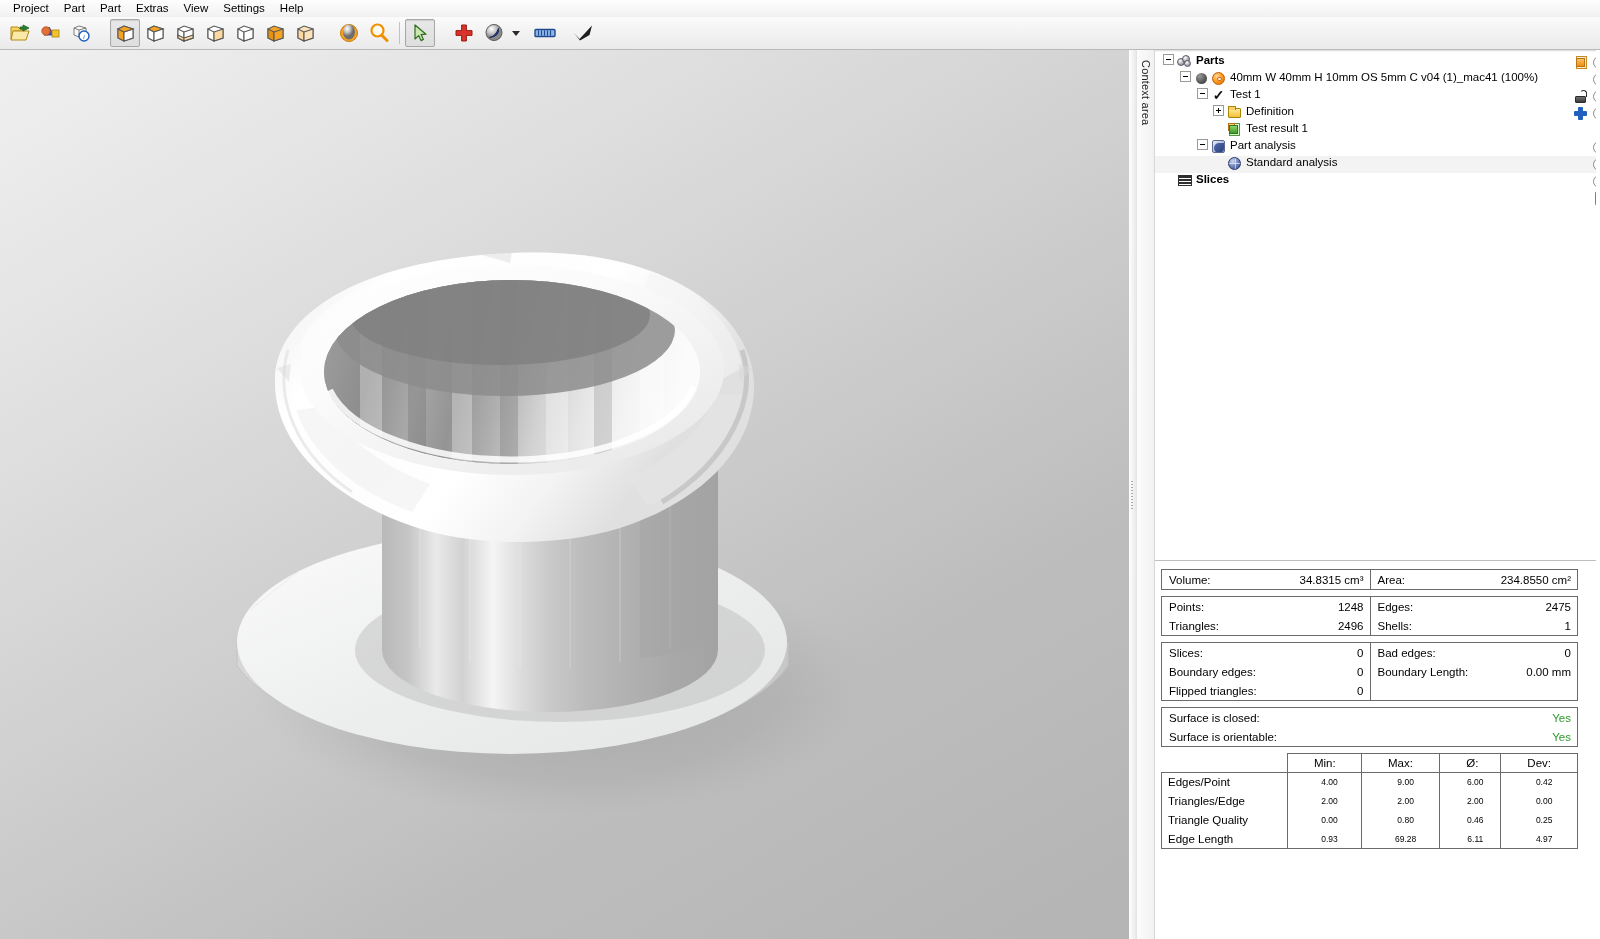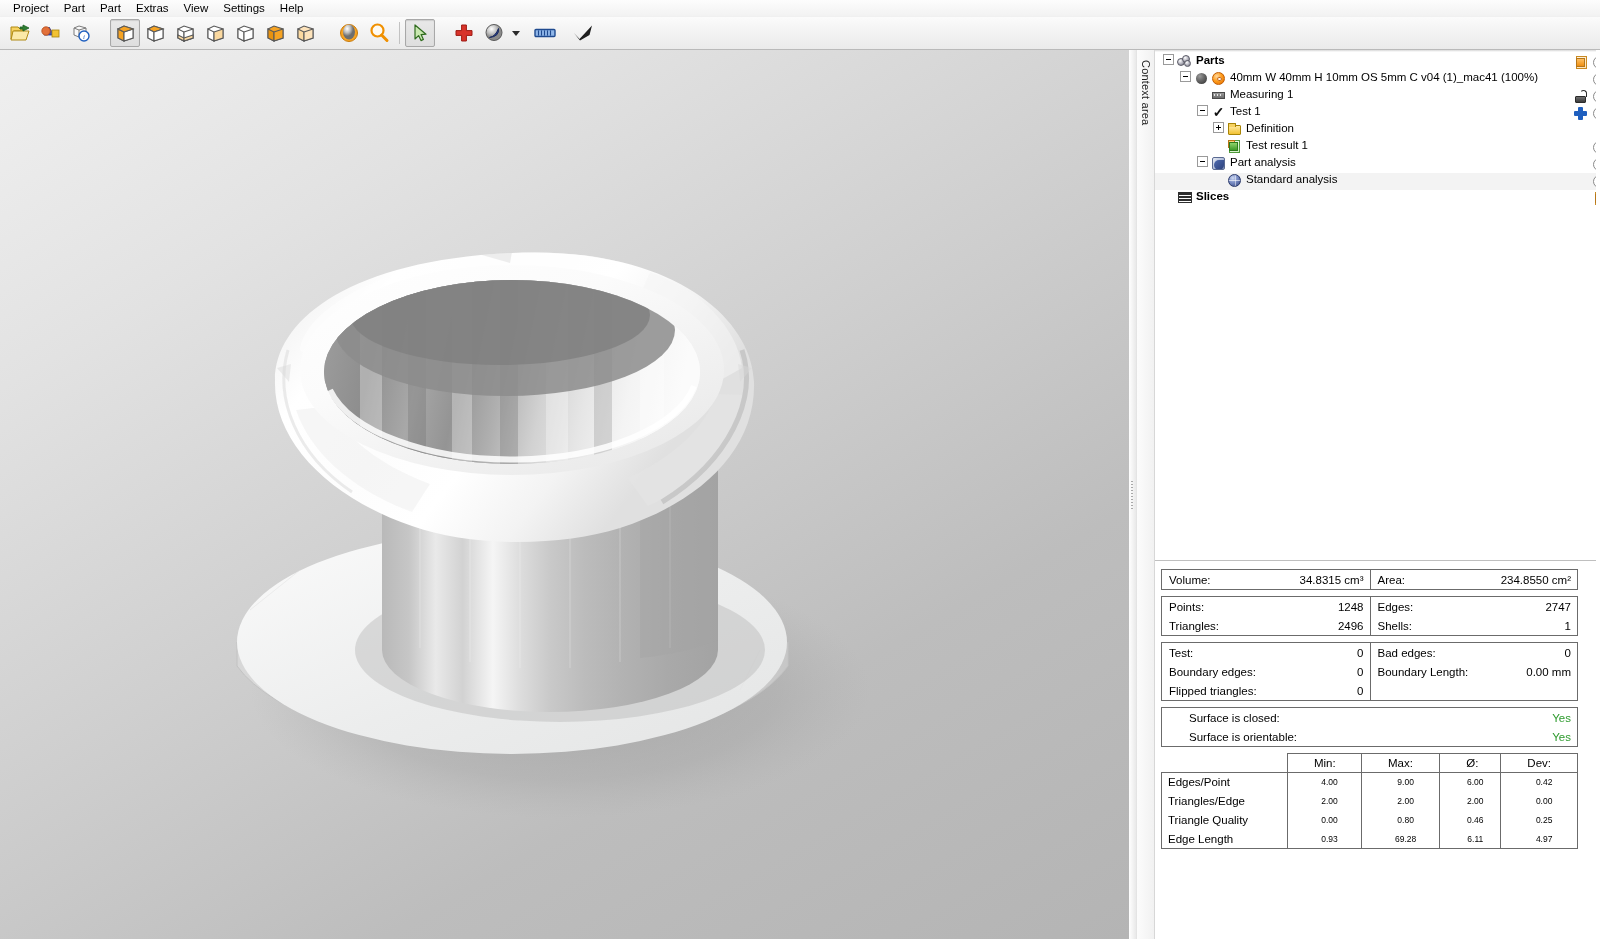--- a/index.html
+++ b/index.html
@@ -354,21 +354,21 @@
     justify-content: space-between;
     padding: 2px 6px 2px 7px;
     height: 19px;
     align-items: center;
     line-height: 14px;
   }
   .stat-key { white-space: nowrap; }
   .stat-val { white-space: nowrap; text-align: right; margin-left: 36px; }
   .stat-val.green { color: #2e9b2e; }
 
-  .stat-group.full { display: block; padding-left: 20px; }
+  .stat-group.full { display: block; }
   .stat-group.full .stat-row { justify-content: space-between; }
 
   
   .metrics {
     border-collapse: collapse;
     width: 100%;
     margin-top: 6px;
     font-size: 11.5px;
   }
   .metrics th, .metrics td {
@@ -796,26 +796,20 @@
           <span class="expander"></span>
           <span class="ticon">
             <span class="ic-sphere-dark"></span>
           </span>
           <span class="ticon" style="margin-left:2px">
             <span class="ic-orange-eye"></span>
           </span>
           <span class="tlabel">40mm W 40mm H 10mm OS 5mm C v04 (1)_mac41 (100%)</span>
         </div>
 
-        <div class="tnode" style="padding-left:56px">
-          <span class="ticon">
-            <span class="ic-measuring"></span>
-          </span>
-          <span class="tlabel">Measuring 1</span>
-        </div>
 
         <div class="tnode" style="padding-left:42px">
           <span class="expander"></span>
           <span class="ticon">
             <span class="ic-check">✓</span>
           </span>
           <span class="tlabel">Test 1</span>
         </div>
 
         <div class="tnode" style="padding-left:58px">
@@ -913,33 +907,33 @@
               <span class="stat-val">1248</span>
             </div>
             <div class="stat-row">
               <span class="stat-key">Triangles:</span>
               <span class="stat-val">2496</span>
             </div>
           </div>
           <div class="stat-col">
             <div class="stat-row">
               <span class="stat-key">Edges:</span>
-              <span class="stat-val">2747</span>
+              <span class="stat-val">2475</span>
             </div>
             <div class="stat-row">
               <span class="stat-key">Shells:</span>
               <span class="stat-val">1</span>
             </div>
           </div>
         </div>
 
         <div class="stat-group">
           <div class="stat-col">
             <div class="stat-row">
-              <span class="stat-key">Test:</span>
+              <span class="stat-key">Slices:</span>
               <span class="stat-val">0</span>
             </div>
             <div class="stat-row">
               <span class="stat-key">Boundary edges:</span>
               <span class="stat-val">0</span>
             </div>
             <div class="stat-row">
               <span class="stat-key">Flipped triangles:</span>
               <span class="stat-val">0</span>
             </div>

